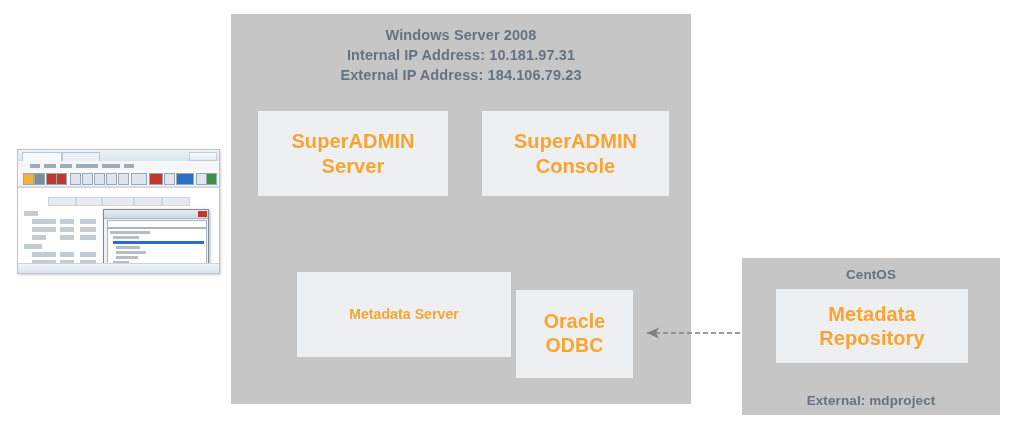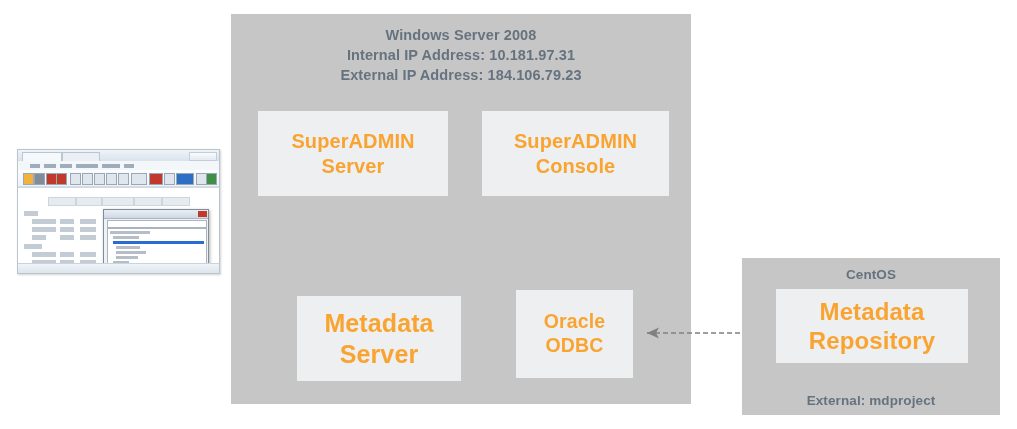--- a/index.html
+++ b/index.html
@@ -24,28 +24,28 @@
     white-space:pre-line;
   }
 
   
   #server-panel{left:231px;top:14px;width:460px;height:390px;}
   #server-header{left:231px;top:25px;width:460px;font-size:14.5px;}
 
   #box-sa-server  {left:258px;top:111px;width:190px;height:85px;font-size:20px;}
   #box-sa-console {left:482px;top:111px;width:187px;height:85px;font-size:20px;}
   #box-superserver{left:258px;top:208px;width:411px;height:58px;font-size:21px;}
-  #box-md-server  {left:297px;top:296px;width:164px;height:85px;font-size:25px;}
+  #box-md-server  {left:297px;top:272px;width:214px;height:85px;font-size:14px;}
   #box-oracle     {left:516px;top:290px;width:117px;height:88px;font-size:19.5px;}
 
   
   #centos-panel{left:742px;top:258px;width:258px;height:157px;}
   #centos-title{left:742px;top:266px;width:258px;font-size:13.5px;}
   #centos-host {left:742px;top:392px;width:258px;font-size:13.5px;}
-  #box-md-repo {left:776px;top:289px;width:192px;height:74px;font-size:24px;}
+  #box-md-repo {left:776px;top:289px;width:192px;height:74px;font-size:20px;}
 
   
   #connector{position:absolute;left:633px;top:324px;width:146px;height:18px;}
 
   
   #client-caption{
     position:absolute;left:10px;top:277px;width:215px;text-align:center;
     color:#5c6a78;font-weight:bold;font-size:13.5px;line-height:1.35;
     white-space:pre-line;
   }

